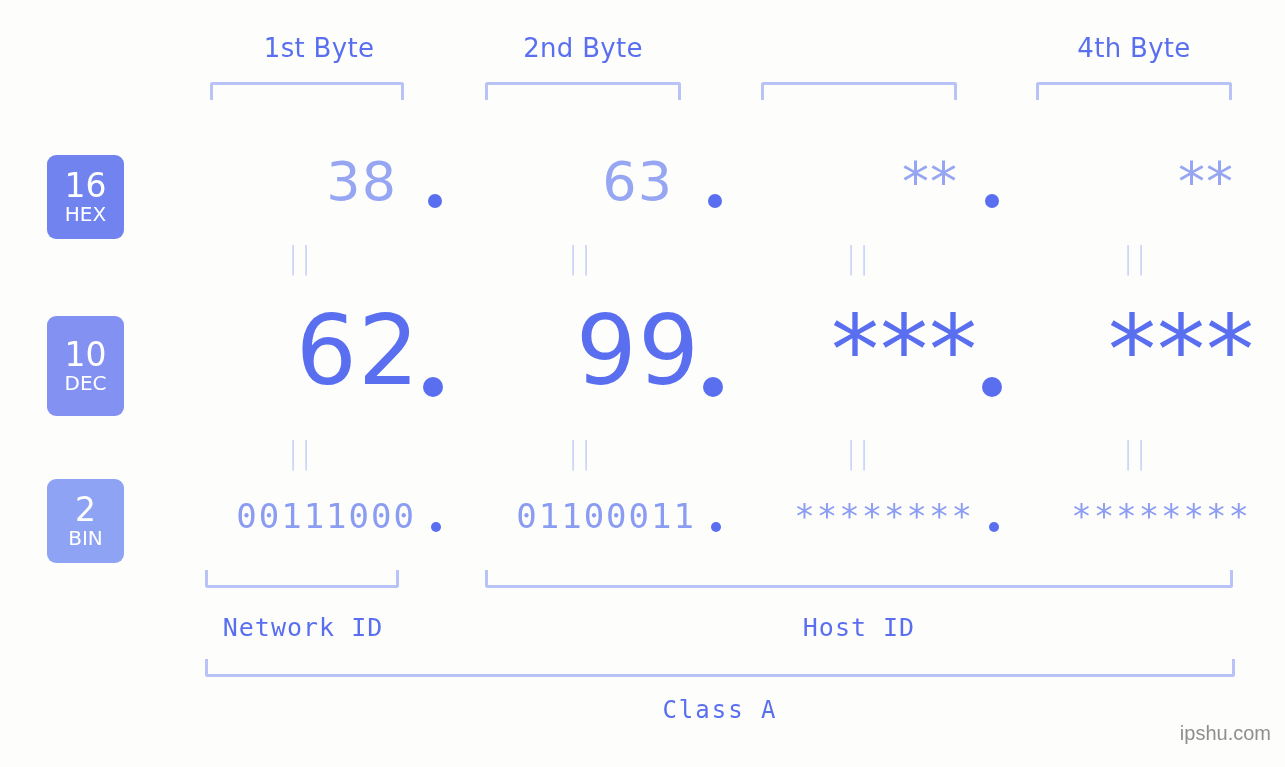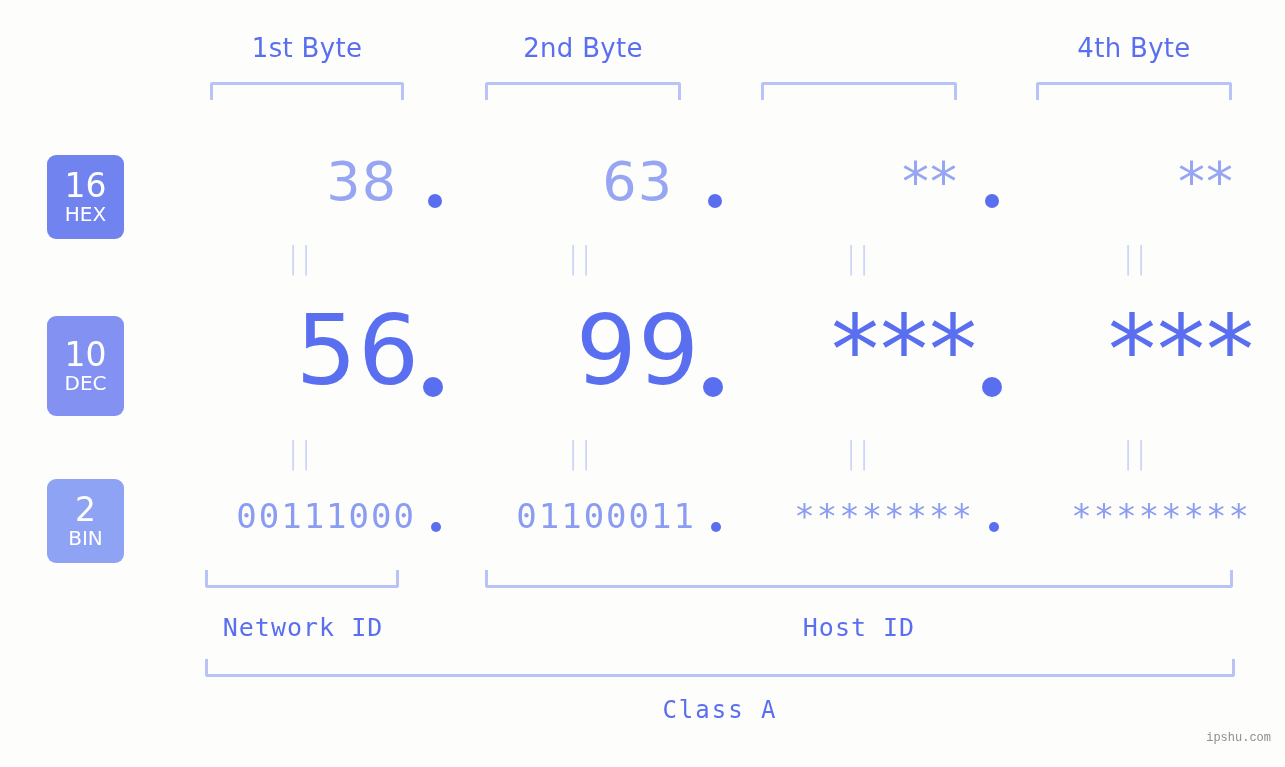--- a/index.html
+++ b/index.html
@@ -175,32 +175,32 @@
   #class-label {
     font-size: 24px;
     letter-spacing: 2px;
   }
 
   
   #watermark {
     position: absolute;
     right: 14px;
     bottom: 22px;
-    font-family: Liberation Mono, monospace;
-    font-size: 12px;
+    font-family: Liberation Sans, sans-serif;
+    font-size: 20px;
     color: #8e8e8e;
     letter-spacing: 0px;
   }
 </style>
 </head>
 <body>
 
 <div id="stage">
 
-  <div class="byte-label" style="left:207px;text-align:center;">1st Byte</div>
+  <div class="byte-label" style="left:219px;text-align:center;">1st Byte</div>
   <div class="byte-label" style="left:483px;">2nd Byte</div>
   <div class="byte-label" style="left:1034px;">4th Byte</div>
 
   <div class="bracket-top" style="left:210px;  top:82px; width:194px;"></div>
   <div class="bracket-top" style="left:485px;  top:82px; width:196px;"></div>
   <div class="bracket-top" style="left:761px;  top:82px; width:196px;"></div>
   <div class="bracket-top" style="left:1036px; top:82px; width:196px;"></div>
 
   <div class="badge" id="badge-hex">
     <span class="num">16</span>
@@ -224,21 +224,21 @@
     <div class="dot" style="left:708px;"></div>
     <div class="dot" style="left:985px;"></div>
   </div>
 
   <div class="eq" style="left:287px; top:243px;">||</div>
   <div class="eq" style="left:567px; top:243px;">||</div>
   <div class="eq" style="left:845px; top:243px;">||</div>
   <div class="eq" style="left:1122px; top:243px;">||</div>
 
   <div class="row-dec">
-    <div class="cell" style="left:180px;">56</div>
+    <div class="cell" style="left:180px;">62</div>
     <div class="cell" style="left:460px;">99</div>
     <div class="cell" style="left:738px;">***</div>
     <div class="cell" style="left:1015px;">***</div>
     <div class="dot" style="left:423px;"></div>
     <div class="dot" style="left:703px;"></div>
     <div class="dot" style="left:982px;"></div>
   </div>
 
   <div class="eq" style="left:287px; top:438px;">||</div>
   <div class="eq" style="left:567px; top:438px;">||</div>

